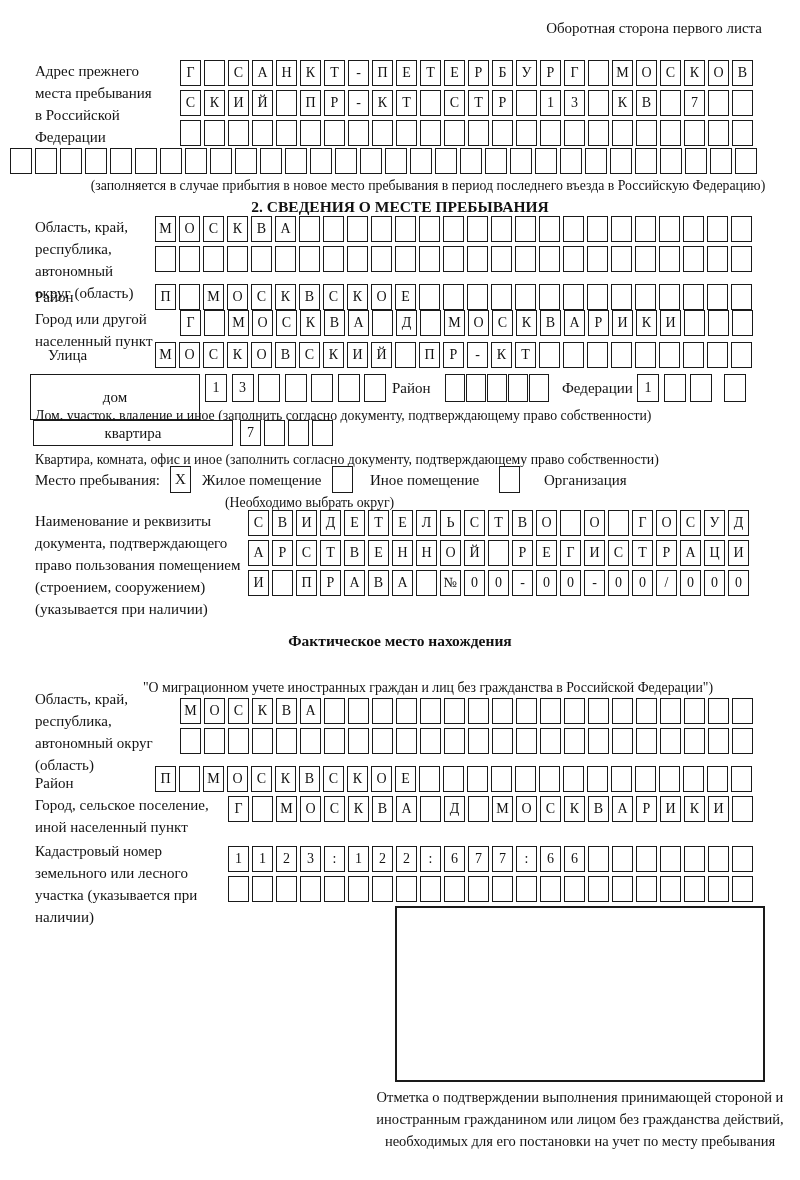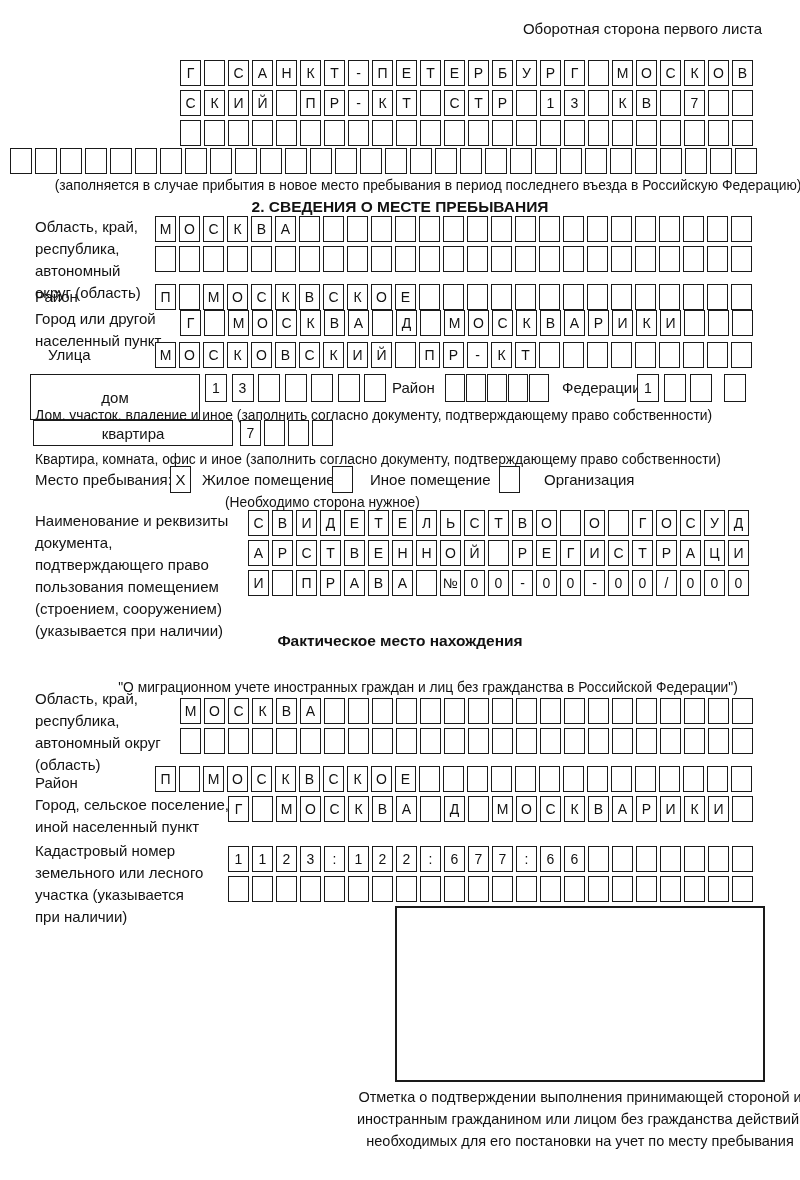--- a/index.html
+++ b/index.html
@@ -1,17 +1,17 @@
 <!DOCTYPE html>
 <html><head>
 <meta charset="utf-8">
 <style>
   html,body{margin:0;padding:0;background:#fff;}
   .sheet{position:relative;width:800px;height:1180px;background:#ffffff;
-         font-family:Liberation Sans, sans-serif;color:#121212;overflow:hidden;}
+         font-family:Liberation Serif, serif;color:#121212;overflow:hidden;}
   .hdr{position:absolute;top:20px;left:400px;width:362px;text-align:right;font-size:15px;}
   .lbl{position:absolute;font-size:15px;line-height:22px;}
   .title{position:absolute;left:0;width:800px;text-align:center;font-weight:bold;font-size:15.5px;}
   .note{position:absolute;font-size:13.8px;line-height:20px;}
   .center{left:0;width:800px;text-align:center;padding-left:28px;}
   .cr{position:absolute;display:flex;}
   .cb{box-sizing:border-box;flex:none;width:21px;height:26px;border:1.6px solid #1a1a1a;
       margin-right:3px;display:flex;align-items:center;justify-content:center;font-size:14px;background:#fff;}
   .p25 .cb{width:22px;}
   .p26 .cb{width:22px;margin-right:4.5px;}
@@ -23,20 +23,21 @@
        display:flex;align-items:center;justify-content:center;font-size:15px;background:#fff;}
   .stamp{position:absolute;border:2px solid #1a1a1a;background:#fff;}
 </style>
 </head>
 <body>
 
 <div class="sheet">
 
   <div class="hdr">Оборотная сторона первого листа</div>
 
+  <div class="lbl" style="left:35px;top:60px;width:125px">Адрес прежнего места пребывания в Российской Федерации</div>
   <div class="cr" style="left:180px;top:60px">
       <span class="cb">Г</span>
       <span class="cb"></span>
       <span class="cb">С</span>
       <span class="cb">А</span>
       <span class="cb">Н</span>
       <span class="cb">К</span>
       <span class="cb">Т</span>
       <span class="cb">-</span>
       <span class="cb">П</span>
@@ -324,21 +325,21 @@
     </div>
   <div class="note" style="left:35px;top:450px">Квартира, комната, офис и иное (заполнить согласно документу, подтверждающему право собственности)</div>
 
   <div class="lbl" style="left:35px;top:469px">Место пребывания:</div>
   <div class="chk" style="left:170px;top:466px">X</div>
   <div class="lbl" style="left:202px;top:469px">Жилое помещение</div>
   <div class="chk" style="left:332px;top:466px"></div>
   <div class="lbl" style="left:370px;top:469px">Иное помещение</div>
   <div class="chk" style="left:499px;top:466px"></div>
   <div class="lbl" style="left:544px;top:469px">Организация</div>
-  <div class="note" style="left:225px;top:493px">(Необходимо сторона нужное)</div>
+  <div class="note" style="left:225px;top:493px">(Необходимо выбрать округ)</div>
 
   <div class="lbl" style="left:35px;top:510px;width:208px">Наименование и реквизиты документа, подтверждающего право пользования помещением (строением, сооружением) (указывается при наличии)</div>
   <div class="cr" style="left:248px;top:510px">
       <span class="cb">С</span>
       <span class="cb">В</span>
       <span class="cb">И</span>
       <span class="cb">Д</span>
       <span class="cb">Е</span>
       <span class="cb">Т</span>
       <span class="cb">Е</span>

